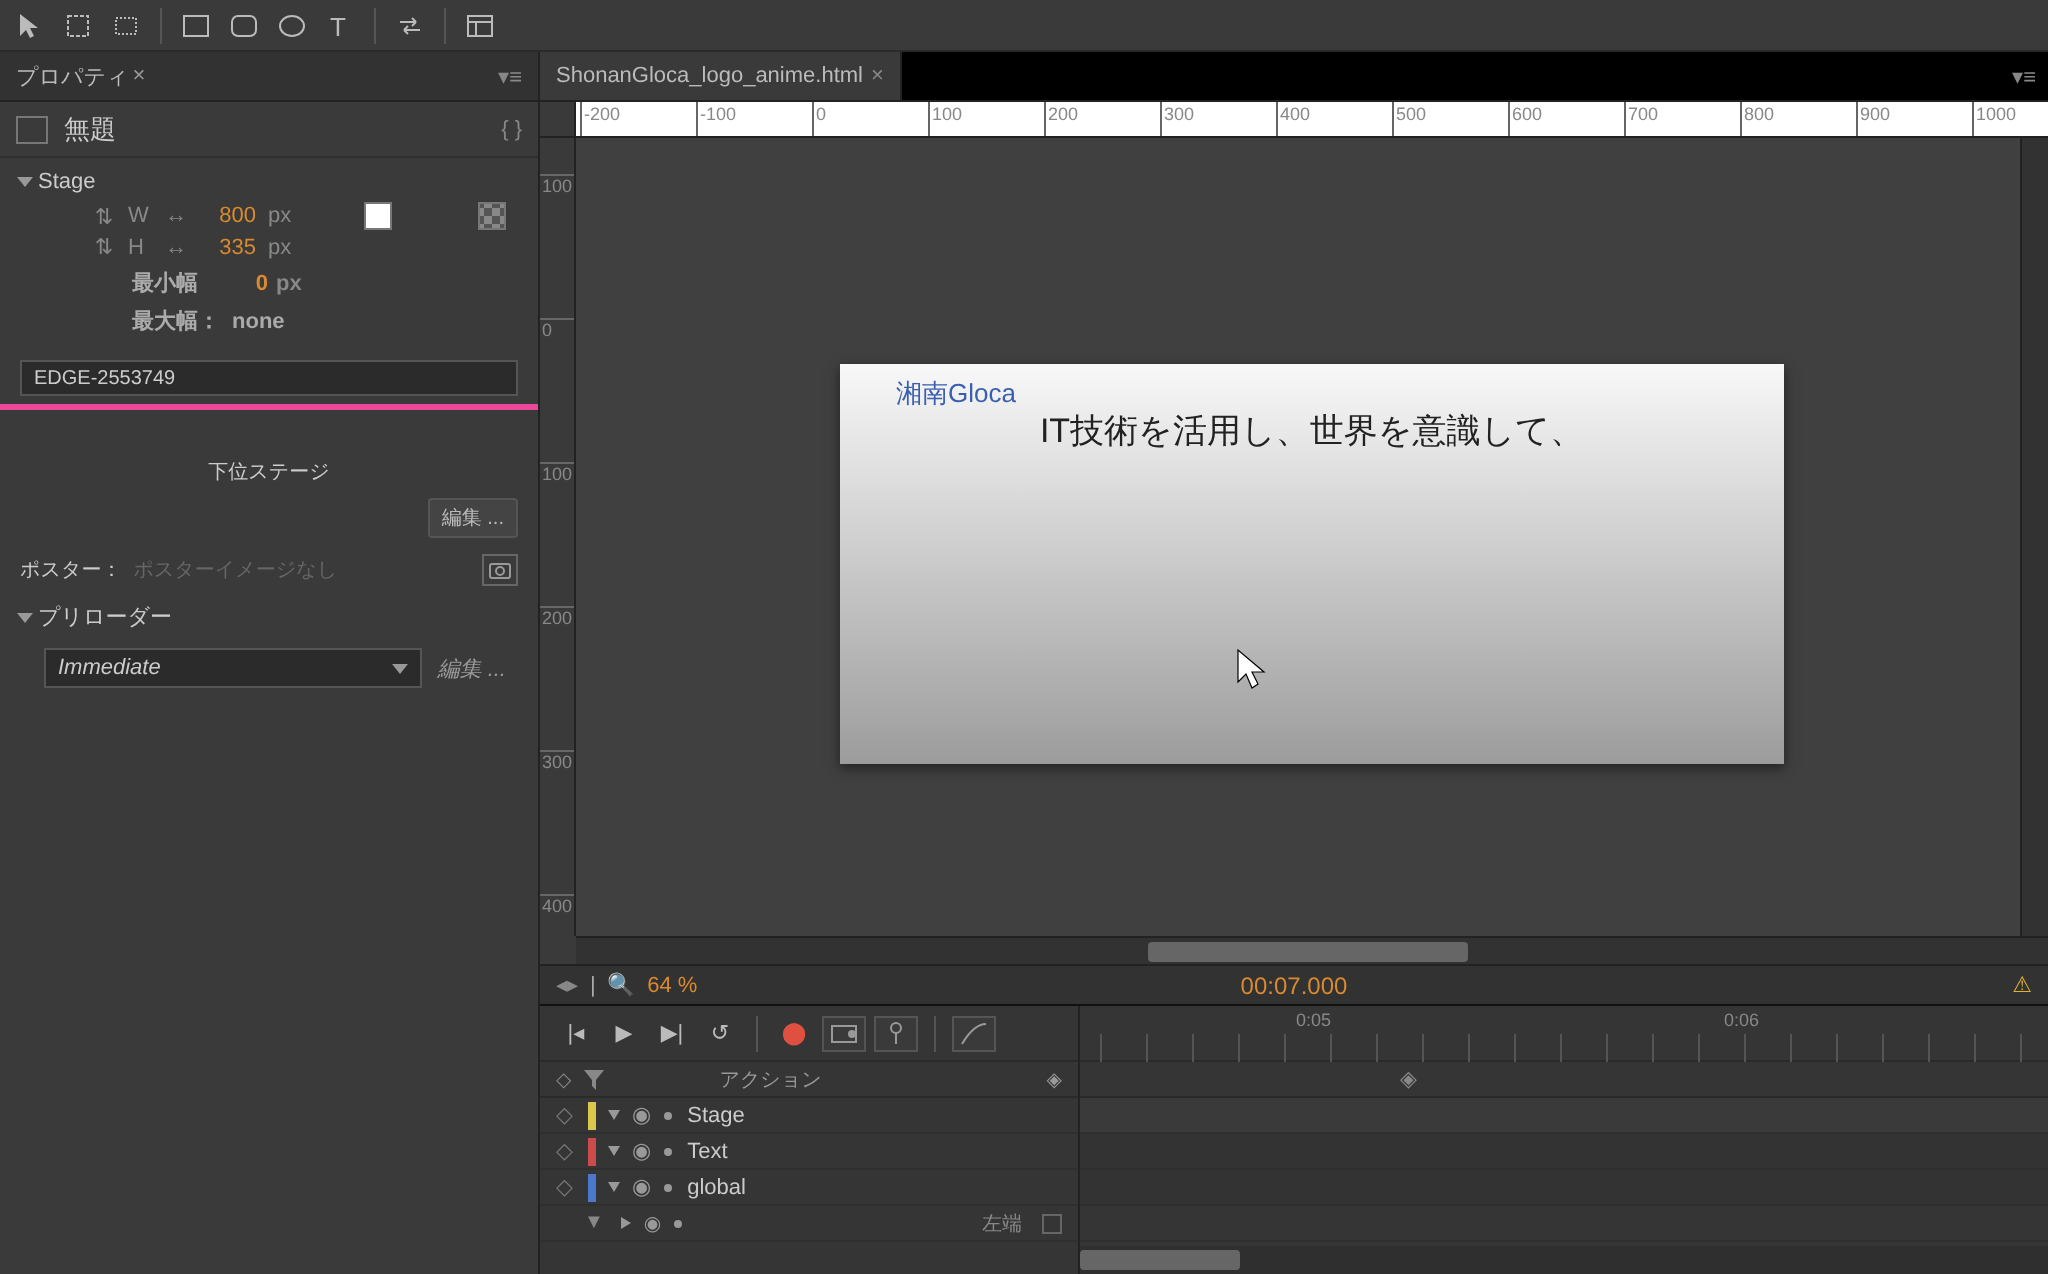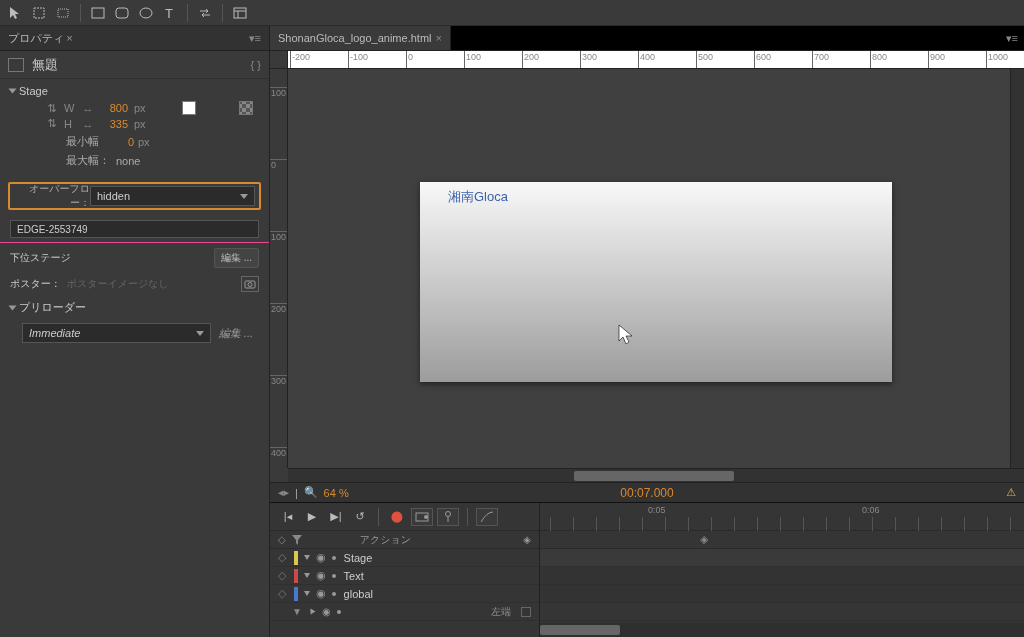--- a/index.html
+++ b/index.html
@@ -32,21 +32,21 @@
 
 .wh-row { display:flex; align-items:center; margin:2px 0 2px 36px; font-size:11px; gap:6px; }
 .wh-row .lab { color:#888; width:12px; }
 .wh-row .link-icon { color:#888; width:12px; text-align:center; }
 .wh-row .val { color:#d98a2e; width:28px; text-align:right; }
 .wh-row .unit { color:#888; }
 .wh-row .swatch { width:14px;height:14px; margin-left:auto; margin-right:6px; }
 .sw-white{ background:#fff; border:1px solid #777;}
 .sw-none { background:repeating-conic-gradient(#888 0 25%,#555 0 50%) 50%/8px 8px; border:1px solid #777;}
 
-.smallrow { display:flex; align-items:center; margin:4px 0 4px 56px; font-size:11px; }
+.smallrow { display:flex; align-items:center; margin:4px 0 4px 56px; font-size:11px;font-weight:bold; }
 .smallrow .slab { color:#aaa; width:44px; }
 .smallrow .sval { color:#d98a2e; width:24px; text-align:right; }
 .smallrow .sunit { color:#888; margin-left:4px; }
 .smallrow .stext { color:#aaa; margin-left:6px; }
 
 .overflow-row { margin:6px 8px; border:2px solid #d98a2e; border-radius:2px; height:28px; display:flex; align-items:center; padding:0 4px; }
 .overflow-row .olab { color:#aaa; font-size:10px; width:76px; text-align:right; }
 .overflow-row .dropdown { flex:1; height:20px; background:#2b2b2b; border:1px solid #555; display:flex; align-items:center; padding:0 6px; color:#ccc; font-size:11px; position:relative; }
 .dropdown .dd-arrow { margin-left:auto; width:0;height:0;border-left:4px solid transparent;border-right:4px solid transparent;border-top:5px solid #999; }
 
@@ -236,34 +236,27 @@
         <span class="slab">最小幅</span>
         <span class="sval">0</span>
         <span class="sunit">px</span>
       </div>
       <div class="smallrow">
         <span class="slab">最大幅：</span>
         <span class="stext">none</span>
       </div>
     </div>
 
-    <div class="overflow-row">
-      <span class="olab">オーバーフロー：</span>
-      <div class="dropdown">
-        <span>hidden</span>
-        <span class="dd-arrow"></span>
-      </div>
-    </div>
 
     <div class="kv-row">
       <div class="ktext">
           <span>EDGE-2553749</span>
         </div>
     </div>
-    <div class="kv-row" style="border-top:1px solid #ec4899;padding-top:5px;">
+    <div class="kv-row" style="border-top:3px solid #ec4899;padding-top:24px;flex-direction:column;">
       <span style="color:#ccc;">下位ステージ</span>
       <div class="edit-btn">編集 ...</div>
     </div>
     <div class="kv-row">
       <span style="color:#ccc;width:auto;">ポスター：</span>
       <span class="placeholder">ポスターイメージなし</span>
       <div class="cam">
           <svg width="12" height="10">
             <rect x="1" y="2" width="10" height="7" rx="1" fill="none" stroke="#999"></rect>
             <circle cx="6" cy="5.5" r="2" fill="none" stroke="#999"></circle>
@@ -336,20 +329,21 @@
             <div class="tick" style="top: 234px;"></div>
             <div class="tlabel" style="top: 234px;">200</div>
             <div class="tick" style="top: 306px;"></div>
             <div class="tlabel" style="top: 306px;">300</div>
             <div class="tick" style="top: 378px;"></div>
             <div class="tlabel" style="top: 378px;">400</div>
           </div>
         <div class="canvas-scroll">
           <div class="stage-rect">
             <div class="logo">湘南Gloca</div>
+            <div class="headline">IT技術を活用し、世界を意識して、</div>
             <div class="stage-cursor"><svg width="18" height="22">
                   <path d="M1 1 L1 17 L5 13 L8 20 L11 18 L8 12 L14 12 Z" fill="#fff" stroke="#000" stroke-width="0.6"></path>
                 </svg></div>
           </div>
         </div>
         <div class="vscroll"></div>
       </div>
       <div class="hscroll">
           <div class="thumb"></div>
         </div>

